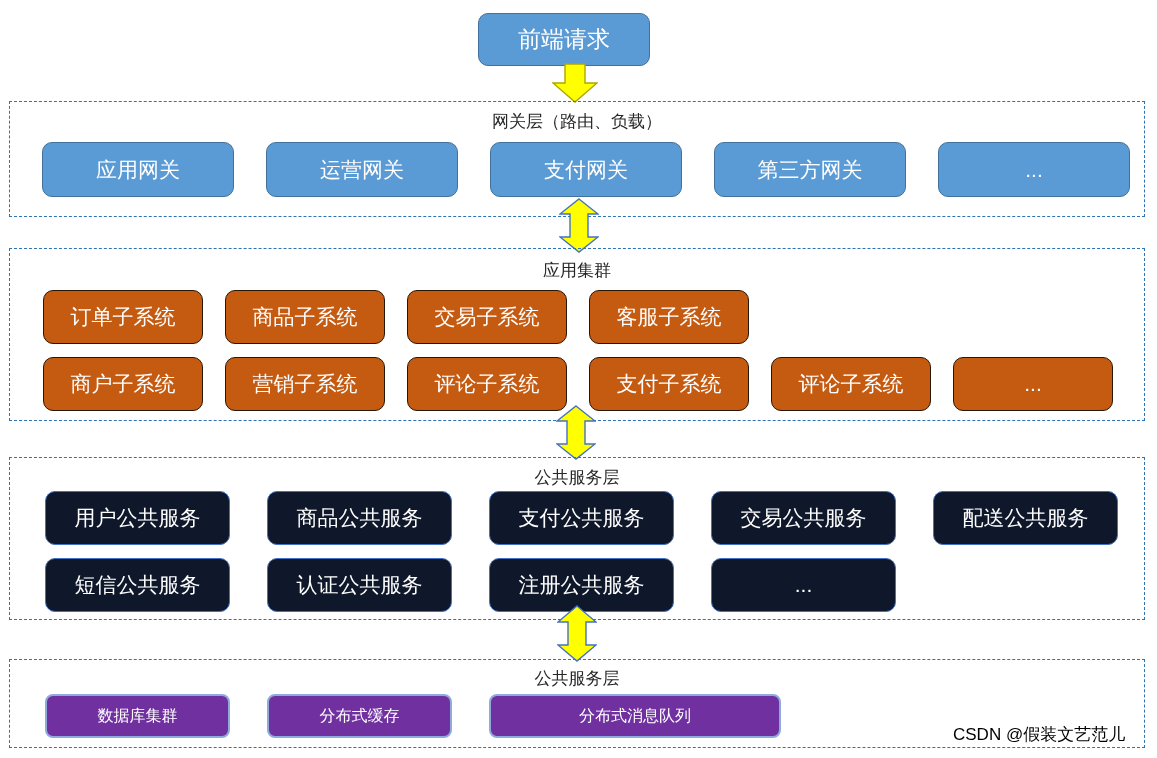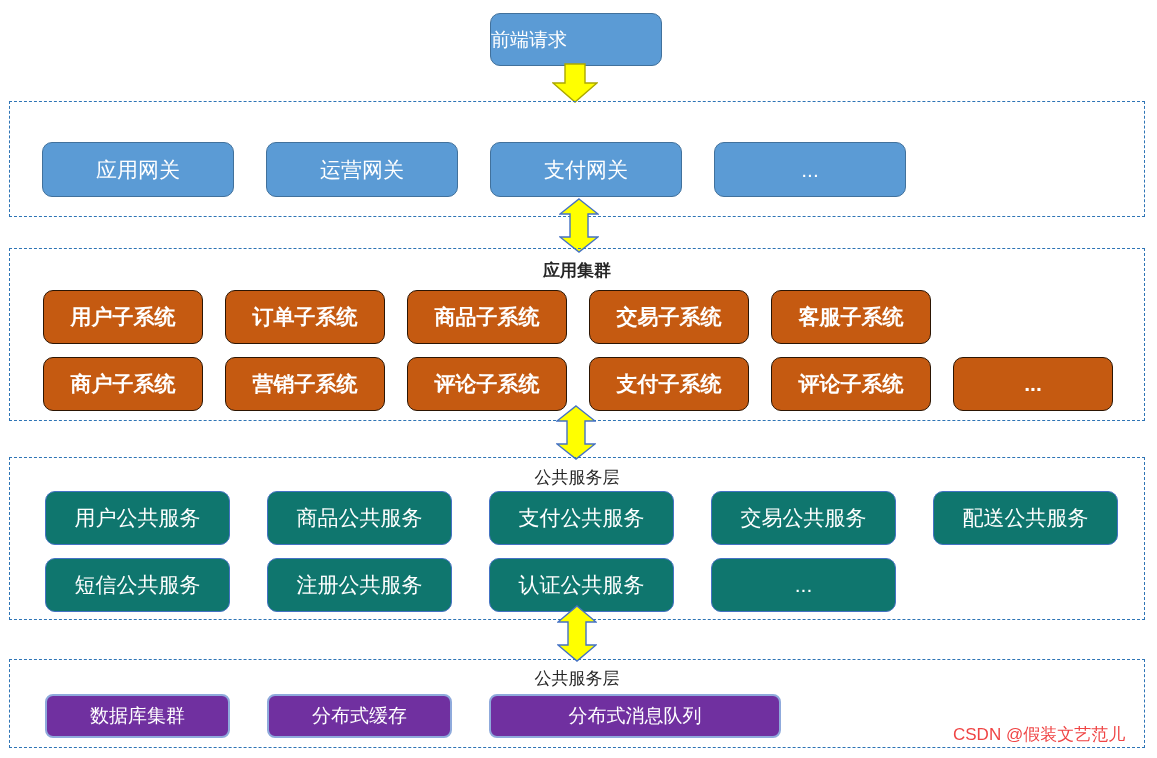--- a/index.html
+++ b/index.html
@@ -4,50 +4,50 @@
 <style>
   html,body{margin:0;padding:0;background:#ffffff;}
   #stage{
     position:relative;
     width:1157px;height:758px;
     background:#ffffff;
     font-family:"Liberation Sans","DejaVu Sans",sans-serif;
     overflow:hidden;
   }
   .entry-box{
-    position:absolute;left:490px;top:13px;width:170px;height:51px;
+    position:absolute;left:478px;top:13px;width:170px;height:51px;
     background:#5B9BD5;border:1.5px solid #41719C;border-radius:10px;
-    display:flex;align-items:center;
-    color:#ffffff;font-size:19px;
+    display:flex;align-items:center;justify-content:center;
+    color:#ffffff;font-size:23px;
   }
   .layer{
     position:absolute;left:9px;width:1136px;
     border:1.5px dashed #2E74B5;
     box-sizing:border-box;
   }
   #layer-gateway{top:101px;height:116px;}
-  #layer-app-cluster{top:248px;height:173px;font-weight:bold;}
+  #layer-app-cluster{top:248px;height:173px;}
   #layer-public-services{top:457px;height:163px;}
   #layer-infrastructure{top:659px;height:89px;}
   .layer-label{
     position:absolute;left:0;right:0;text-align:center;
     color:#262626;font-size:17px;
   }
   .row{
     position:absolute;display:flex;align-items:flex-start;
   }
   .box{
     display:flex;align-items:center;justify-content:center;
     color:#ffffff;font-size:21px;box-sizing:border-box;
     border-radius:10px;flex:0 0 auto;
   }
   .c-blue  {background:#5B9BD5;border:1.5px solid #41719C;}
   .c-orange{background:#C55A11;border:1.5px solid #2B1503;}
-  .c-green {background:#0f766e;border:1.5px solid #4472C4;}
-  .c-purple{background:#7030A0;border:2px solid #8FAADC;border-radius:8px;font-size:19px;}
+  .c-green {background:#0f172a;border:1.5px solid #4472C4;}
+  .c-purple{background:#7030A0;border:2px solid #8FAADC;border-radius:8px;font-size:16px;}
   
   #row-gw{left:32px;top:40px;gap:32px;}
   #row-gw .box{width:192px;height:55px;}
   
   #row-app1{left:33px;top:41px;gap:22px;}
   #row-app2{left:33px;top:108px;gap:22px;}
   #row-app1 .box,#row-app2 .box{width:160px;height:54px;}
   
   #row-svc1{left:35px;top:33px;gap:37px;}
   #row-svc2{left:35px;top:100px;gap:37px;}
@@ -56,57 +56,58 @@
   #row-infra{left:35px;top:34px;gap:37px;}
   #row-infra .box{width:185px;height:44px;}
   #row-infra .box.wide{width:292px;}
   .arrow{position:absolute;line-height:0;}
   #arrow-entry{left:552px;top:63px;}
   #arrow-l1-l2{left:559px;top:198px;}
   #arrow-l2-l3{left:556px;top:405px;}
   #arrow-l3-l4{left:557px;top:605px;}
   .watermark{
     position:absolute;left:953px;top:723px;
-    color:#ef4444;font-size:17px;white-space:nowrap;
+    color:#000000;font-size:17px;white-space:nowrap;
   }
 </style>
 </head>
 <body>
 
 <div id="stage">
 
   <div class="entry-box">
     <span>前端请求</span>
   </div>
 
   <div class="arrow" id="arrow-entry">
     <svg width="46" height="40" viewBox="0 0 46 40">
       <polygon points="13,1 33,1 33,20 45,20 23,39 1,20 13,20" fill="#FFFF00" stroke="#ACA800" stroke-width="1.4"></polygon>
     </svg>
   </div>
 
   <div class="layer" id="layer-gateway">
+    <div class="layer-label" style="top:8px">网关层（路由、负载）</div>
     <div class="row" id="row-gw">
       <div class="box c-blue">应用网关</div>
       <div class="box c-blue">运营网关</div>
       <div class="box c-blue">支付网关</div>
+      <div class="box c-blue">第三方网关</div>
       <div class="box c-blue">...</div>
     </div>
   </div>
 
   <div class="arrow" id="arrow-l1-l2">
     <svg width="40" height="55" viewBox="0 0 40 55">
       <polygon points="20,1 39,16 29,16 29,39 39,39 20,54 1,39 11,39 11,16 1,16" fill="#FFFF00" stroke="#4472C4" stroke-width="1.4"></polygon>
     </svg>
   </div>
 
   <div class="layer" id="layer-app-cluster">
     <div class="layer-label" style="top:10px">应用集群</div>
     <div class="row" id="row-app1">
-      <div class="box c-orange">用户子系统</div>
       <div class="box c-orange">订单子系统</div>
       <div class="box c-orange">商品子系统</div>
       <div class="box c-orange">交易子系统</div>
       <div class="box c-orange">客服子系统</div>
     </div>
     <div class="row" id="row-app2">
       <div class="box c-orange">商户子系统</div>
       <div class="box c-orange">营销子系统</div>
       <div class="box c-orange">评论子系统</div>
       <div class="box c-orange">支付子系统</div>
@@ -125,22 +126,22 @@
     <div class="layer-label" style="top:8px">公共服务层</div>
     <div class="row" id="row-svc1">
       <div class="box c-green">用户公共服务</div>
       <div class="box c-green">商品公共服务</div>
       <div class="box c-green">支付公共服务</div>
       <div class="box c-green">交易公共服务</div>
       <div class="box c-green">配送公共服务</div>
     </div>
     <div class="row" id="row-svc2">
       <div class="box c-green">短信公共服务</div>
+      <div class="box c-green">认证公共服务</div>
       <div class="box c-green">注册公共服务</div>
-      <div class="box c-green">认证公共服务</div>
       <div class="box c-green">...</div>
     </div>
   </div>
 
   <div class="arrow" id="arrow-l3-l4">
     <svg width="40" height="57" viewBox="0 0 40 57">
       <polygon points="20,1 39,17 29,17 29,40 39,40 20,56 1,40 11,40 11,17 1,17" fill="#FFFF00" stroke="#4472C4" stroke-width="1.4"></polygon>
     </svg>
   </div>
 

